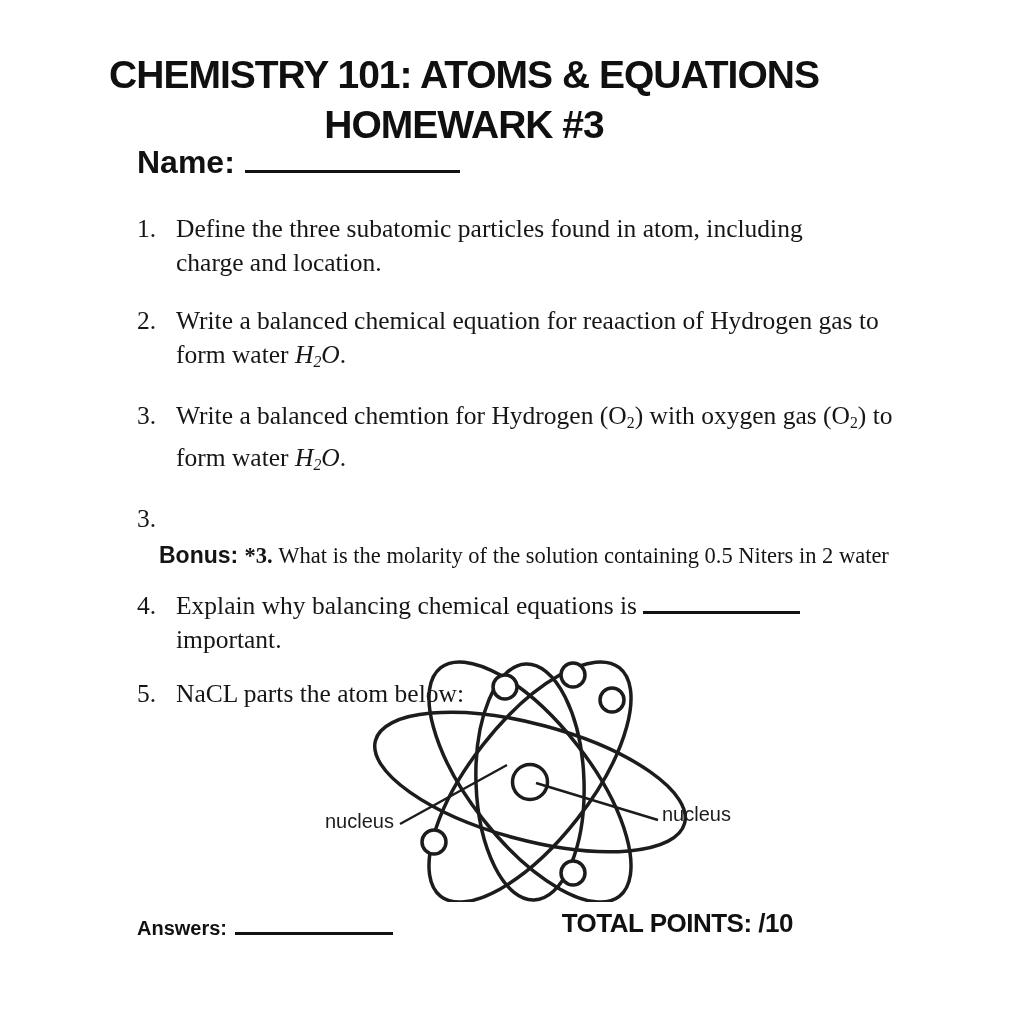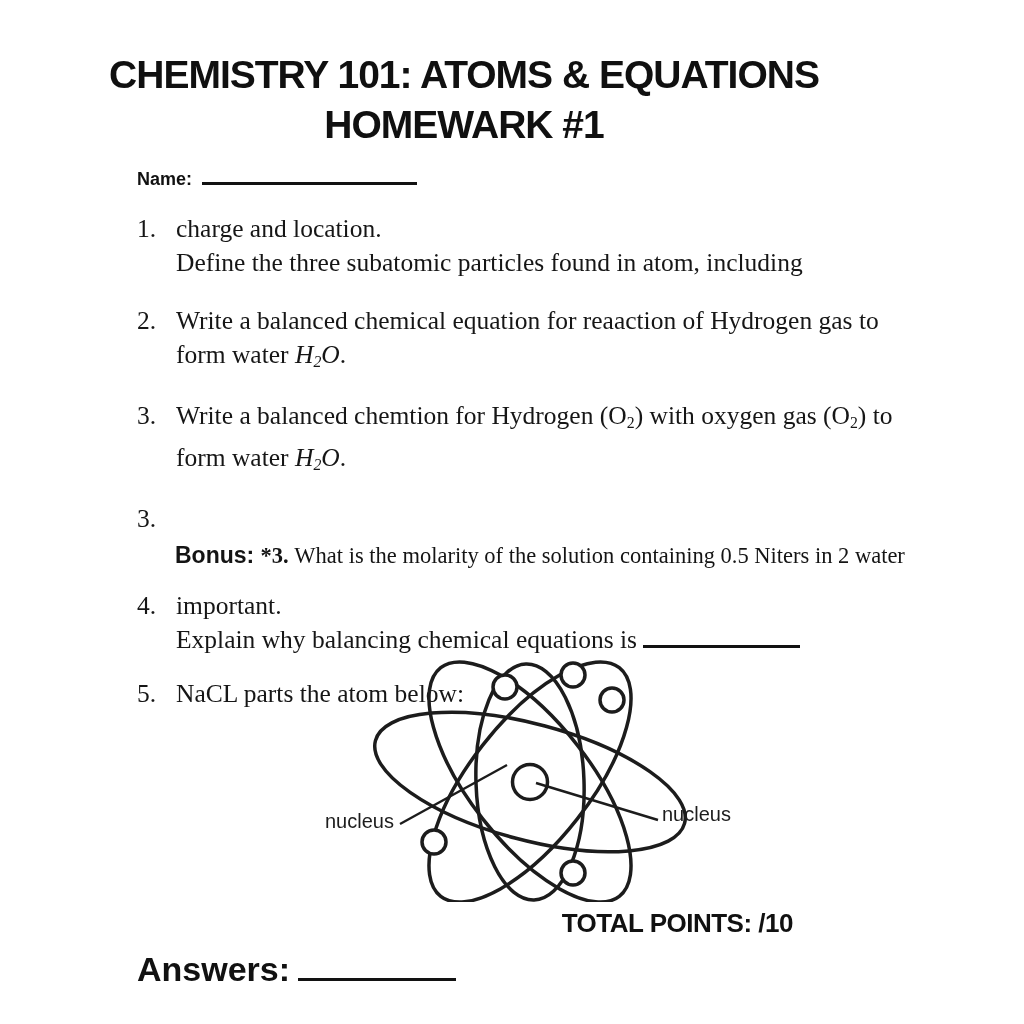--- a/index.html
+++ b/index.html
@@ -16,23 +16,23 @@
     position:absolute;top:50px;left:0;right:0;
     text-align:center;
     font-family:"Liberation Sans", sans-serif;
     font-weight:700;
     color:#101010;
     letter-spacing:-1px;
   }
   .title-line{font-size:39px;line-height:50px;}
   
   .name-row{
-    position:absolute;left:137px;top:160px;
+    position:absolute;left:137px;top:144px;
     font-family:"Liberation Sans", sans-serif;
-    font-weight:700;font-size:18px;color:#111;
+    font-weight:700;font-size:32px;color:#111;
   }
   .name-blank{
     display:inline-block;width:215px;height:22px;
     margin-left:10px;
     border-bottom:3px solid #121212;
   }
   
   .questions{
     position:absolute;left:137px;top:212px;width:770px;
     font-size:25.5px;line-height:34px;color:#161616;
@@ -41,21 +41,21 @@
   .q-num{flex:none;width:39px;}
   .q-body{flex:1;}
   .sub{font-size:0.62em;vertical-align:-0.28em;}
   .it{font-style:italic;}
   .blank-inline{
     display:inline-block;width:157px;height:20px;
     border-bottom:3px solid #121212;
     vertical-align:baseline;
   }
   .bonus-row{
-    margin-left:38px;
+    margin-left:22px;
     font-size:22.5px;line-height:30px;color:#141414;
   }
   .bonus-label{
     font-family:"Liberation Sans", sans-serif;
     font-weight:700;font-size:23px;
   }
   .bonus-star{font-weight:700;}
   
   .diagram{
     position:absolute;left:300px;top:652px;
@@ -66,54 +66,54 @@
     position:absolute;
     font-family:"Liberation Sans", sans-serif;
     font-size:20px;color:#1d1d1d;white-space:nowrap;
   }
   .nucleus-label.left{left:25px;top:158px;}
   .nucleus-label.right{left:362px;top:151px;}
   
   .answers-row{
     position:absolute;left:137px;top:910px;
     font-family:"Liberation Sans", sans-serif;
-    font-weight:700;font-size:34px;color:#111;margin-top:40px;
+    font-weight:700;font-size:20px;color:#111;
   }
   .answers-blank{
     display:inline-block;width:158px;height:22px;
     margin-left:8px;
     border-bottom:3px solid #121212;
   }
   .total-points{
     position:absolute;right:135px;top:908px;
     font-family:"Liberation Sans", sans-serif;
     font-weight:700;font-size:26px;color:#111;
     letter-spacing:-0.5px;
   }
 </style>
 </head>
 <body>
 
 <div class="page">
 
   <div class="title-block">
     <div class="title-line">CHEMISTRY 101: ATOMS &amp; EQUATIONS</div>
-    <div class="title-line">HOMEWARK #1</div>
+    <div class="title-line">HOMEWARK #3</div>
   </div>
 
   <div class="name-row">
     <span>Name:</span><span class="name-blank"></span>
   </div>
 
   <div class="questions">
       <div class="q-row" style="margin-bottom: 24px;">
         <span class="q-num">1.</span>
         <div class="q-body">
+          <div class="q-line"><span>Define the three subatomic particles found in atom, including</span></div>
           <div class="q-line"><span>charge and location.</span></div>
-          <div class="q-line"><span>Define the three subatomic particles found in atom, including</span></div>
         </div>
       </div>
       <div class="q-row" style="margin-bottom: 20px;">
         <span class="q-num">2.</span>
         <div class="q-body">
           <div class="q-line"><span>Write a balanced chemical equation for reaaction of Hydrogen gas to</span></div>
           <div class="q-line"><span>form water </span><span class="it">H</span><span class="it sub">2</span><span class="it">O</span><span>.</span></div>
         </div>
       </div>
       <div class="q-row" style="margin-bottom: 20px;">
@@ -125,22 +125,22 @@
       </div>
       <div class="q-row" style="margin-bottom: 4px;">
         <span class="q-num">3.</span>
         <div class="q-body">
         </div>
       </div>
       <div class="bonus-row" style="margin-bottom: 18px;"><span class="bonus-label">Bonus: </span><span class="bonus-star">*3. </span><span>What is the molarity of the solution containing 0.5 Niters in 2 water</span></div>
       <div class="q-row" style="margin-bottom: 20px;">
         <span class="q-num">4.</span>
         <div class="q-body">
+          <div class="q-line"><span>Explain why balancing chemical equations is </span><span class="blank-inline"></span></div>
           <div class="q-line"><span>important.</span></div>
-          <div class="q-line"><span>Explain why balancing chemical equations is </span><span class="blank-inline"></span></div>
         </div>
       </div>
       <div class="q-row" style="margin-bottom: 0px;">
         <span class="q-num">5.</span>
         <div class="q-body">
           <div class="q-line"><span>NaCL parts the atom below:</span></div>
         </div>
       </div>
     </div>
 

